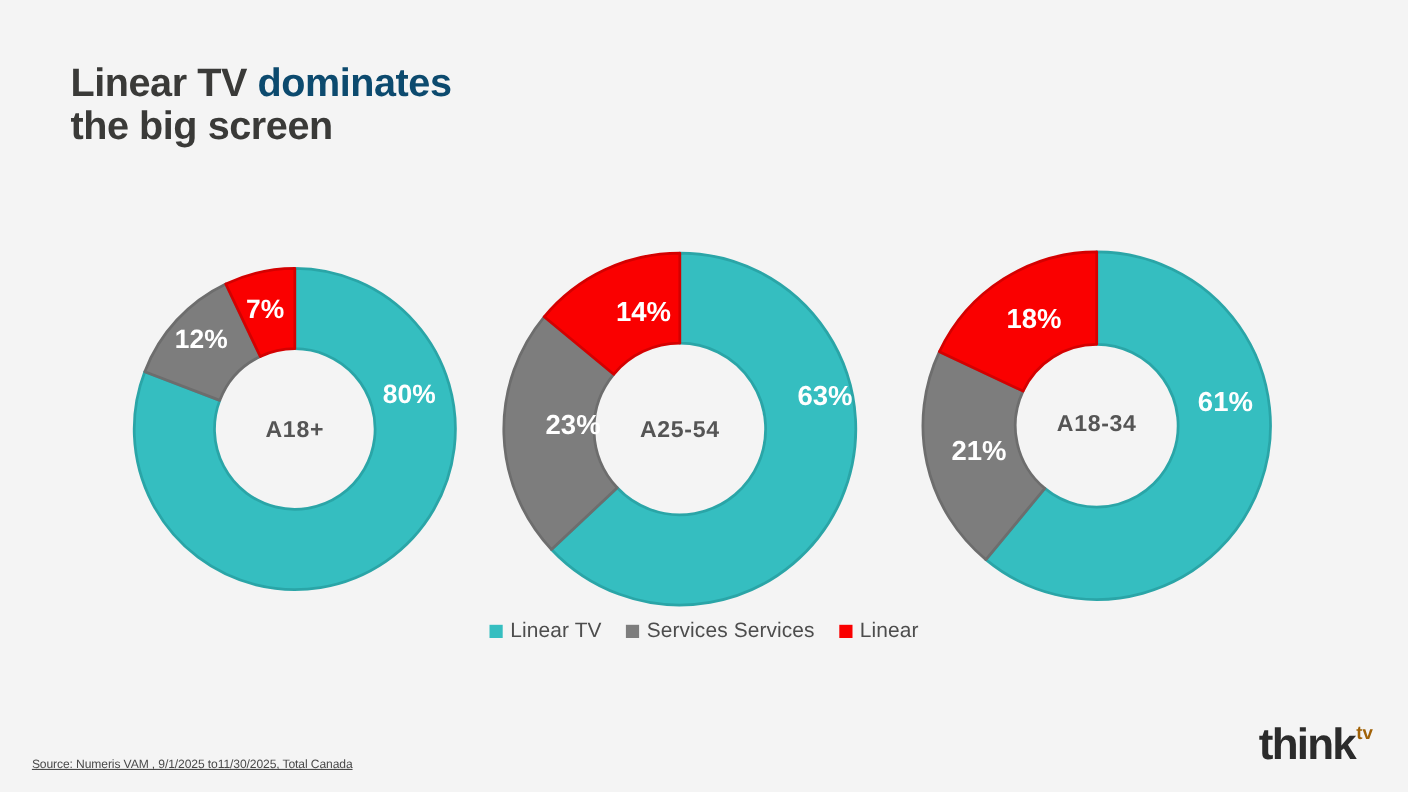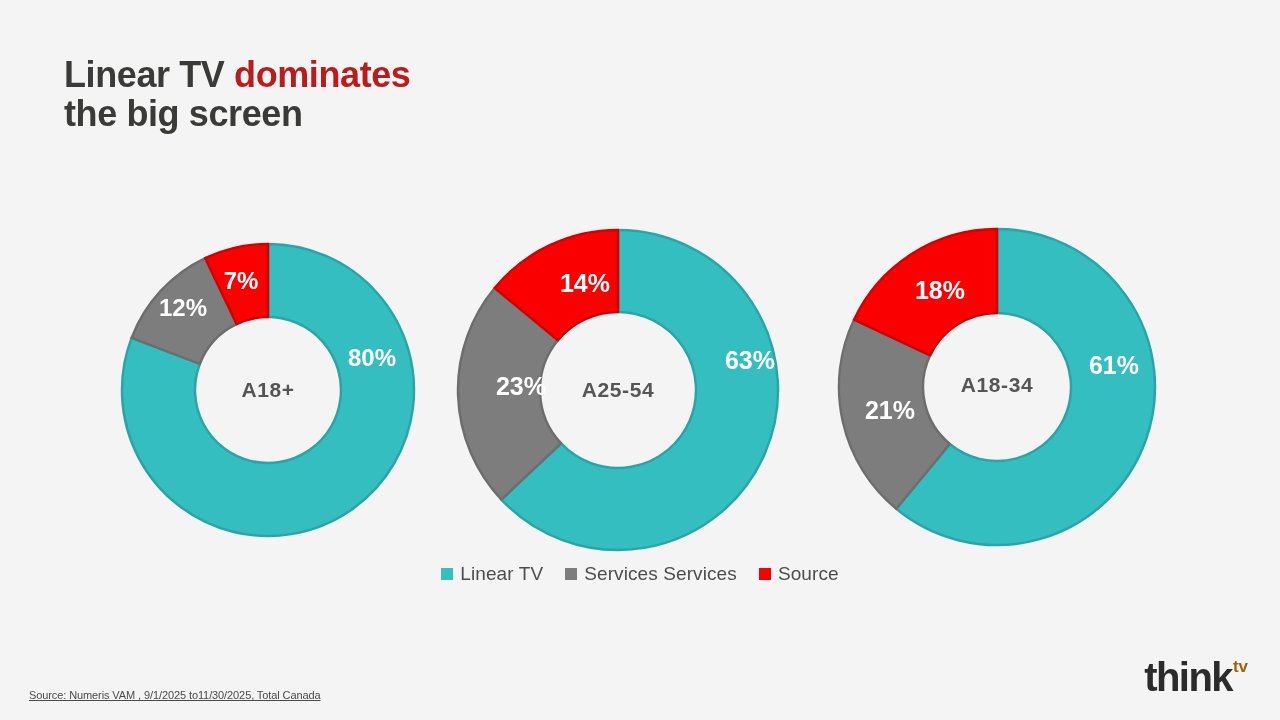--- a/index.html
+++ b/index.html
@@ -23,21 +23,21 @@
     line-height: 1.08;
   }
   .title-line {
     font-size: 36px;
     font-weight: bold;
     color: #3a3a38;
     letter-spacing: -0.4px;
     white-space: nowrap;
   }
   .title-accent {
-    color: #b91c1c;
+    color: #0c4a6e;
   }
 
   
   #charts-row {
     position: absolute;
     left: 0;
     top: 190px;
     width: 1280px;
     height: 370px;
   }
@@ -157,21 +157,21 @@
     <div class="legend-item">
       <span class="legend-swatch" style="background: rgb(53, 190, 192);"></span>
       <span class="legend-label">Linear TV</span>
     </div>
     <div class="legend-item">
       <span class="legend-swatch" style="background: rgb(125, 125, 125);"></span>
       <span class="legend-label">Services Services</span>
     </div>
     <div class="legend-item">
       <span class="legend-swatch" style="background: rgb(250, 0, 0);"></span>
-      <span class="legend-label">Source</span>
+      <span class="legend-label">Linear</span>
     </div>
   </div>
 
 <div id="source-note">Source: Numeris VAM , 9/1/2025  to11/30/2025, Total Canada</div>
 
 <div id="logo">
   <span id="logo-word">think</span>
   <span id="logo-tv">tv</span>
 </div>
 

